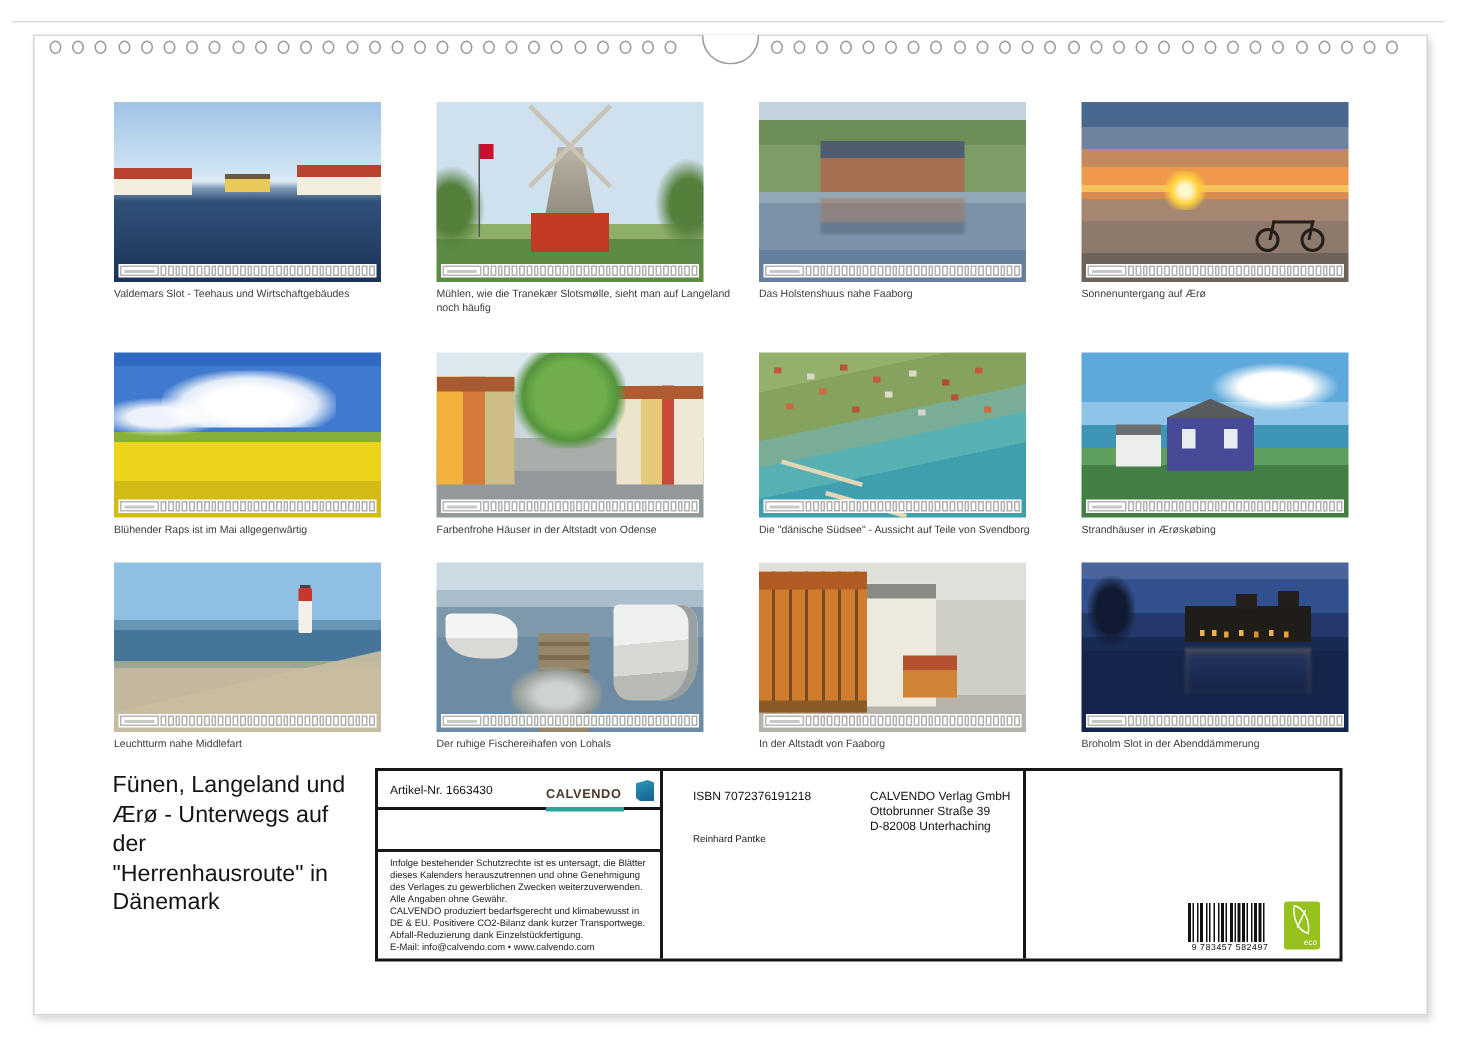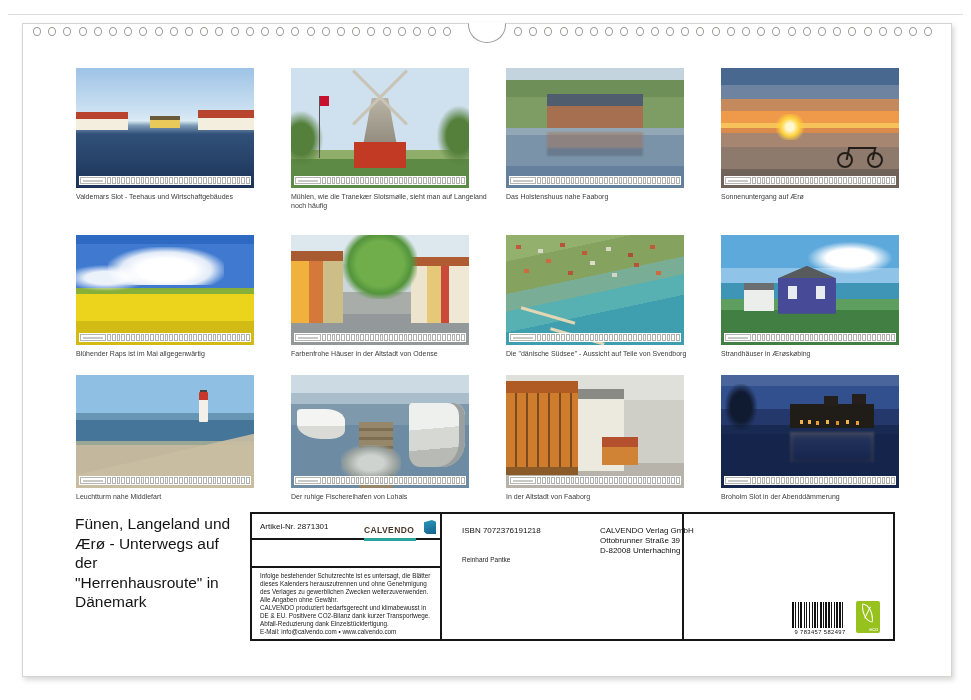--- a/index.html
+++ b/index.html
@@ -148,21 +148,21 @@
   .artikel{position:absolute;left:8px;top:8px;font-size:8px;color:#111;}
   .brand{position:absolute;left:112px;top:5px;width:72px;}
   .brand-name{font-size:8.5px;font-weight:bold;letter-spacing:.4px;color:#4a382a;display:inline-block;}
   .brand-tag{width:52px;height:2.5px;background:#2aa39b;margin-top:1px;}
   .brand-icon{position:absolute;right:0;top:1px;width:12px;height:14px;
               background:linear-gradient(160deg,#2a9ab8,#16608f);
               clip-path:polygon(0 16%,66% 0,100% 12%,100% 100%,22% 100%,0 84%);}
   .box-title{position:absolute;left:8px;top:30px;width:172px;font-size:9.5px;line-height:1.25;color:#111;}
   .legal{position:absolute;left:8px;top:58px;width:174px;font-size:6.3px;line-height:1.28;color:#222;}
   .isbn{position:absolute;left:210px;top:12px;font-size:8px;color:#111;}
-  .address{position:absolute;left:328px;top:12px;font-size:8px;line-height:1.25;color:#111;margin-left:20px;}
+  .address{position:absolute;left:328px;top:12px;font-size:8px;line-height:1.25;color:#111;}
   .author{position:absolute;left:210px;top:42px;font-size:6.5px;color:#222;}
   .barcode{position:absolute;left:540px;top:88px;width:56px;height:34px;}
   .bars{display:flex;height:26px;align-items:stretch;}
   .bars span{display:block;height:100%;}
   .bc-digits{font-size:5.8px;letter-spacing:.4px;color:#111;text-align:center;margin-top:1px;}
   .eco{position:absolute;left:604px;top:87px;width:24px;height:32px;background:#97c21e;border-radius:2px;}
   .eco .leaf{position:absolute;left:5px;top:3px;width:13px;height:18px;border:1.5px solid #fff;
              border-radius:0 100% 0 100%;transform:rotate(8deg);box-sizing:border-box;}
   .eco .leaf::after{content:"";position:absolute;left:5px;top:1px;width:1px;height:13px;background:#fff;transform:rotate(18deg);}
   .eco .eco-label{position:absolute;left:0;right:2px;bottom:1px;font-size:5.5px;color:#fff;text-align:right;}
@@ -732,21 +732,21 @@
 der
 "Herrenhausroute" in
 Dänemark</div>
 
 <div class="info-box">
   <div class="vline v1"></div>
   <div class="vline v2"></div>
   <div class="hline h1"></div>
   <div class="hline h2"></div>
 
-  <div class="artikel">Artikel-Nr. 2871301</div>
+  <div class="artikel">Artikel-Nr. 1663430</div>
   <div class="brand">
     <span class="brand-name">CALVENDO</span>
     <div class="brand-tag"></div>
     <span class="brand-icon"></span>
   </div>
 
   <div class="legal pre">Infolge bestehender Schutzrechte ist es untersagt, die Blätter dieses Kalenders herauszutrennen und ohne Genehmigung des Verlages zu gewerblichen Zwecken weiterzuverwenden. Alle Angaben ohne Gewähr.
 CALVENDO produziert bedarfsgerecht und klimabewusst in DE &amp; EU. Positivere CO2-Bilanz dank kurzer Transportwege. Abfall-Reduzierung dank Einzelstückfertigung.
 E-Mail: info@calvendo.com • www.calvendo.com</div>
 

